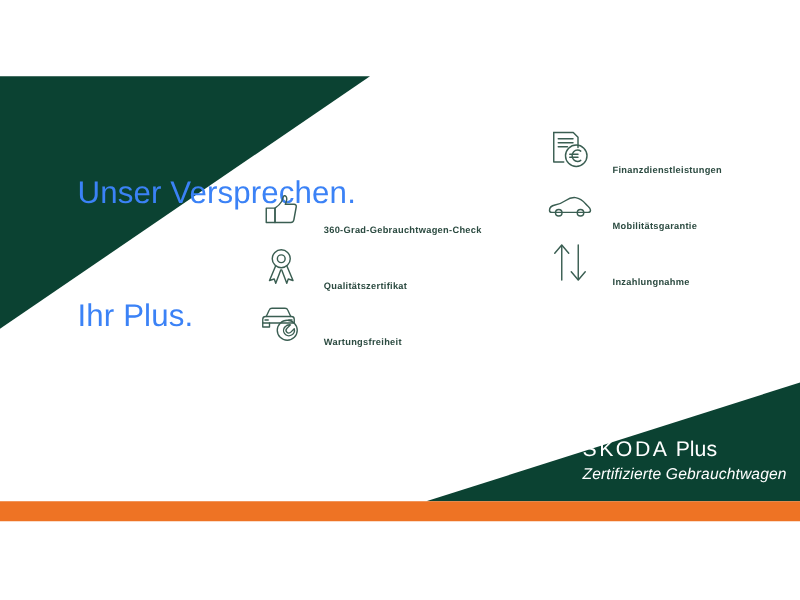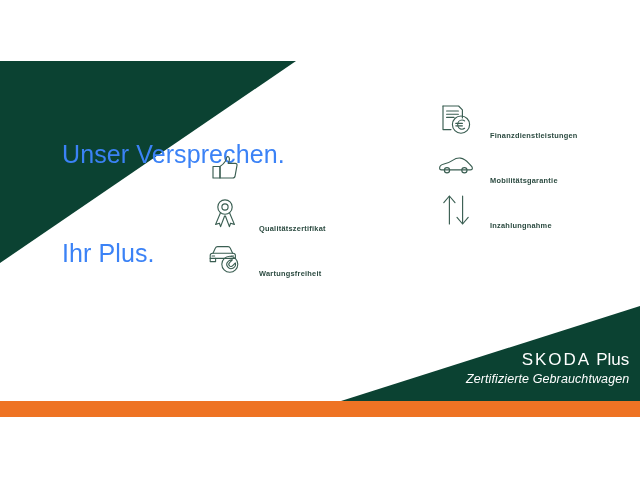--- a/index.html
+++ b/index.html
@@ -86,21 +86,20 @@
     left: 466px;
     top: 350px;
     z-index: 6;
     color: #ffffff;
     text-align: left;
   }
   #logo-line1 {
     font-size: 17px;
     line-height: 20px;
     white-space: nowrap;
-    text-align: right;
   }
   #logo-wordmark {
     letter-spacing: 2.0px;
     font-weight: 400;
   }
   #logo-plus {
     letter-spacing: 0px;
     font-weight: 400;
     margin-left: 5px;
   }
@@ -132,20 +131,21 @@
 
   <div class="col" id="col-left">
 
     <div class="feature">
       <span class="ico">
         <svg width="30" height="28" viewBox="0 0 30 28" fill="none" stroke="#3a5e52" stroke-width="1.15" stroke-linejoin="round" stroke-linecap="round">
           <path d="M3 12.5 H10 V24 H3 Z"></path>
           <path d="M10 12.5 C10 12.5 13.5 10.2 15.3 7.2 C16.6 5.0 16.2 2.8 17.4 2.6 C18.6 2.4 19.6 3.6 19.4 5.6 C19.25 7.1 18.2 9.4 18.2 9.4 H25.3 C26.5 9.4 27.2 10.3 27.0 11.4 L25.1 21.8 C24.9 23.1 24.0 24 22.7 24 H10 Z"></path>
         </svg>
       </span>
+      <span class="lbl">360-Grad-Gebrauchtwagen-Check</span>
     </div>
 
     <div class="feature">
       <span class="ico">
         <svg width="28" height="30" viewBox="0 0 28 30" fill="none" stroke="#3a5e52" stroke-width="1.15" stroke-linejoin="round" stroke-linecap="round">
           <circle cx="14" cy="9" r="7.2"></circle>
           <circle cx="14" cy="9" r="3.1"></circle>
           <path d="M9.4 15.0 L4.6 26.4 L8.4 25.2 L9.6 28.6 L13.6 18.0"></path>
           <path d="M18.6 15.0 L23.4 26.4 L19.6 25.2 L18.4 28.6 L14.4 18.0"></path>
         </svg>

